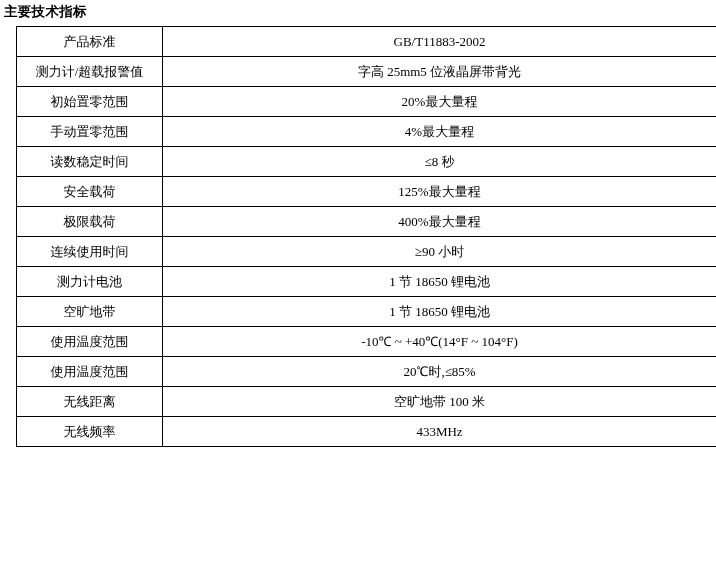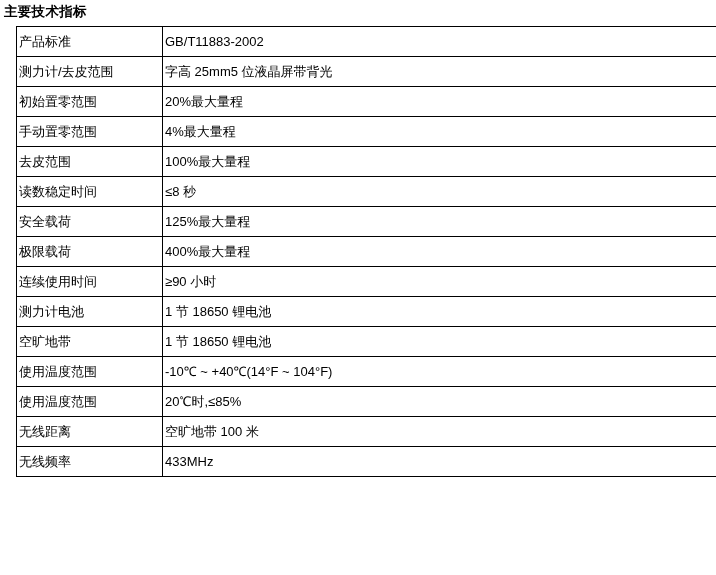--- a/index.html
+++ b/index.html
@@ -12,39 +12,40 @@
     height: 575px;
     font-family: "Liberation Sans", sans-serif;
     color: #000000;
     overflow: hidden;
   }
   .page {
     position: relative;
     width: 604px;
     height: 575px;
     box-sizing: border-box;
+    font-family: Liberation Serif, serif;
   }
   .doc-title {
     font-size: 13.5px;
     font-weight: bold;
     line-height: 16px;
     padding: 4px 0 6px 4px;
     letter-spacing: 0.3px;
   }
   table.spec-table {
     border-collapse: collapse;
     width: 692px;
     margin-left: 16px;
     table-layout: fixed;
   }
   table.spec-table td {
     border: 1px solid #000000;
     height: 29px;
     font-size: 13px;
-    text-align: left;
+    text-align: center;
     vertical-align: middle;
     padding: 0 2px;
     line-height: 16px;
   }
   td.label-cell {
     width: 141px;
   }
   td.value-cell {
     width: 549px;
   }
@@ -56,34 +57,30 @@
 
   <div class="doc-title">主要技术指标</div>
 
   <table class="spec-table">
     <tbody>
       <tr>
         <td class="label-cell">产品标准</td>
         <td class="value-cell">GB/T11883-2002</td>
       </tr>
       <tr>
-        <td class="label-cell">测力计/去皮范围</td>
+        <td class="label-cell">测力计/超载报警值</td>
         <td class="value-cell">字高 25mm5 位液晶屏带背光</td>
       </tr>
       <tr>
         <td class="label-cell">初始置零范围</td>
         <td class="value-cell">20%最大量程</td>
       </tr>
       <tr>
         <td class="label-cell">手动置零范围</td>
         <td class="value-cell">4%最大量程</td>
-      </tr>
-      <tr>
-        <td class="label-cell">去皮范围</td>
-        <td class="value-cell">100%最大量程</td>
       </tr>
       <tr>
         <td class="label-cell">读数稳定时间</td>
         <td class="value-cell">≤8 秒</td>
       </tr>
       <tr>
         <td class="label-cell">安全载荷</td>
         <td class="value-cell">125%最大量程</td>
       </tr>
       <tr>

